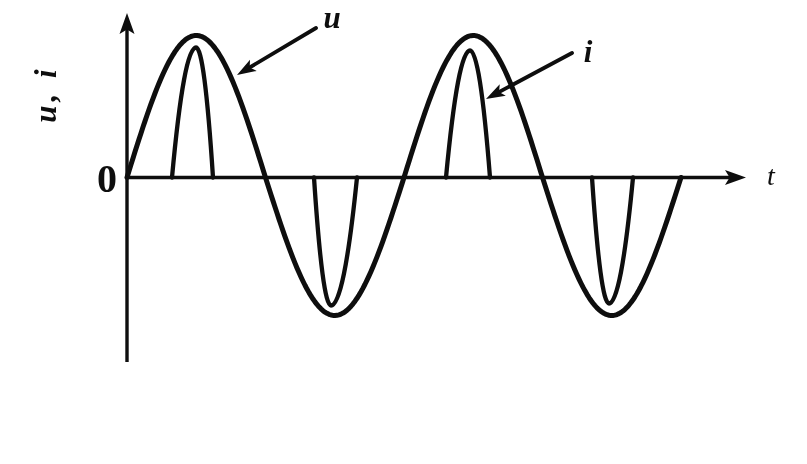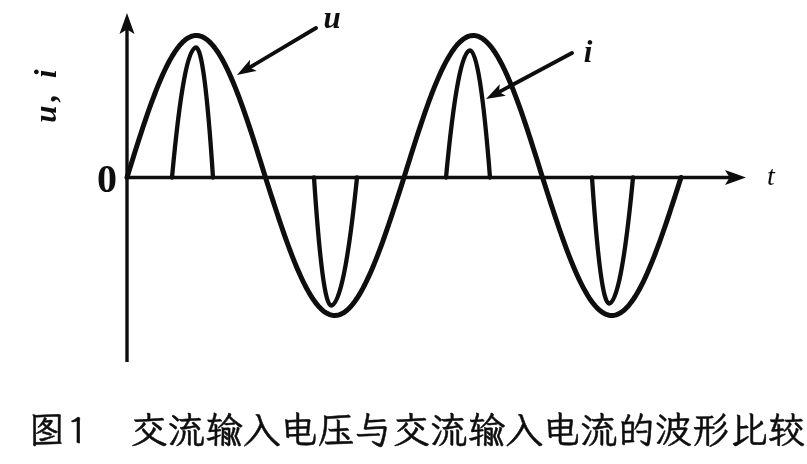--- a/index.html
+++ b/index.html
@@ -60,17 +60,13 @@
       <line x1="316" y1="28" x2="246.79723641748623" y2="69.17126440984997" stroke="#0e0e0e" stroke-width="3.8" stroke-linecap="round"></line>
       <polygon points="237.0,75.0 250.0,59.7 249.7,67.4 256.7,70.9" fill="#0e0e0e"></polygon>
       <text x="332" y="28" fill="#0e0e0e" font-size="31px" font-style="italic" font-weight="bold" text-anchor="middle" font-family="&quot;Liberation Serif&quot;, &quot;DejaVu Serif&quot;, serif">u</text>
       <line x1="572" y1="53" x2="496.0523449180555" y2="93.62316434615637" stroke="#0e0e0e" stroke-width="3.8" stroke-linecap="round"></line>
       <polygon points="486.0,99.0 499.7,84.3 499.1,92.0 505.8,95.8" fill="#0e0e0e"></polygon>
       <text x="588" y="62" fill="#0e0e0e" font-size="31px" font-style="italic" font-weight="bold" text-anchor="middle" font-family="&quot;Liberation Serif&quot;, &quot;DejaVu Serif&quot;, serif">i</text>
       <text x="107" y="192" fill="#0e0e0e" font-size="40px" font-weight="bold" text-anchor="middle" font-family="&quot;Liberation Serif&quot;, &quot;DejaVu Serif&quot;, serif">0</text>
       <text x="771" y="185" fill="#0e0e0e" font-size="28px" font-style="italic" font-weight="normal" text-anchor="middle" font-family="&quot;Liberation Serif&quot;, &quot;DejaVu Serif&quot;, serif">t</text>
       <text x="0" y="0" fill="#0e0e0e" font-size="31px" font-style="italic" font-weight="bold" text-anchor="middle" letter-spacing="4" transform="rotate(-90 46 94) translate(46 104)" font-family="&quot;Liberation Serif&quot;, &quot;DejaVu Serif&quot;, serif">u, i</text>
     </svg>
-  <div id="figure-caption">
-    <span class="fig-number">图1</span>
-    <span class="fig-title">交流输入电压与交流输入电流的波形比较</span>
-  </div>
 </div>
 
 </body></html>

